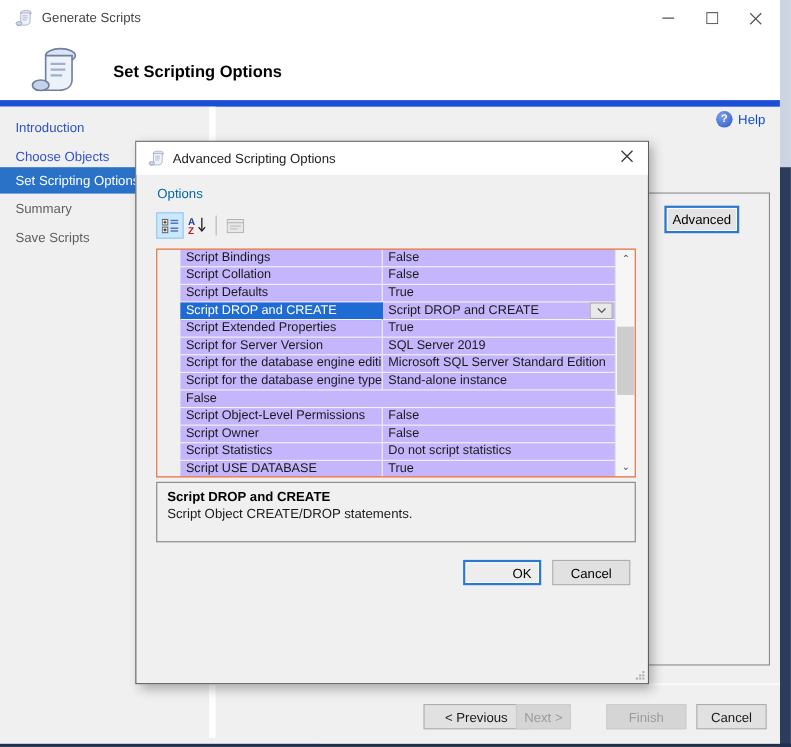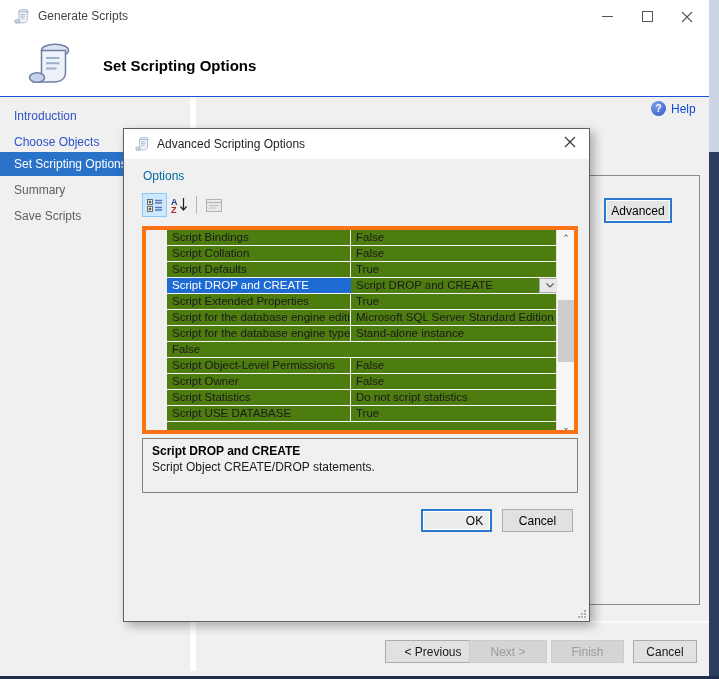--- a/index.html
+++ b/index.html
@@ -11,21 +11,21 @@
   .strip-top { position:absolute; left:709px; top:0; width:10px; height:152px; background:#ccd4e3; }
   .strip-bottom { position:absolute; left:709px; top:152px; width:10px; height:527px; background:#2b3c5c; }
   .app-hscroll { position:absolute; left:0; top:670px; width:709px; height:6px; background:#fff; }
   .hscroll-left { position:absolute; left:0; top:0; width:282px; height:6px; background:#b9c3d7; }
   .hscroll-thumb { position:absolute; left:43px; top:1px; width:25px; height:4px; background:#2ea0e8; }
   .hscroll-split { position:absolute; left:282px; top:0; width:9px; height:6px; background:#98a3b8; }
   .app-statusbar { position:absolute; left:0; top:676px; width:719px; height:3px; background:#1f2e4c; }
 
   
   .wizard { position:absolute; left:0; top:0; width:709px; height:676px; background:#f0f0f0; }
-  .wiz-header { position:absolute; left:0; top:0; width:709px; height:97px; background:#ffffff; border-bottom:1px solid #1d4ed8; }
+  .wiz-header { position:absolute; left:0; top:0; width:709px; height:97px; background:#ffffff; border-bottom:6px solid #1d4ed8; }
   .titlebar-icon { position:absolute; left:13px; top:8px; width:17px; height:17px; }
   .titlebar-text { position:absolute; left:38px; top:0; height:33px; line-height:33px; color:#444; }
   .win-controls { position:absolute; right:2px; top:0; height:33px; display:flex; }
   .win-btn { width:40px; height:33px; display:flex; align-items:center; justify-content:center; color:#555; font-size:13px; }
   .win-btn svg { display:block; }
   .big-icon { position:absolute; left:25px; top:36px; width:48px; height:56px; }
   .page-title { position:absolute; left:103px; top:57px; font-size:15px; font-weight:bold; color:#000; }
 
   
   .sidebar { position:absolute; left:0; top:97px; width:190px; height:574px; background:#f0f0f0; }
@@ -36,49 +36,49 @@
   .nav-item.active { background:#2a72c8; color:#ffffff; }
 
   
   .help { position:absolute; left:651px; top:101px; display:flex; align-items:center; gap:5px; }
   .help-icon { width:15px; height:15px; border-radius:50%; background:radial-gradient(circle at 35% 30%, #7d9fe8, #2d55c8); color:#fff;
                font-size:10px; font-weight:bold; text-align:center; line-height:15px; }
   .help-label { color:#0f4cd6; }
 
   
   .groupbox { position:absolute; left:210px; top:175px; width:490px; height:430px; border:1px solid #8b8b8b; }
-  .advanced-btn { position:absolute; left:604px; top:198px; width:68px; height:25px; background:#e4e4e4;
+  .advanced-btn { position:absolute; left:604px; top:187px; width:68px; height:25px; background:#e4e4e4;
                   border:2px solid #2b79cf; box-shadow:inset 0 0 0 1px #ffffff; font-family:inherit; font-size:12px; color:#000; }
 
   
   .footer-sep { position:absolute; left:196px; top:621px; width:513px; height:2px; background:#fafafa; }
   .wiz-btn { position:absolute; top:640px; height:23px; font-family:inherit; font-size:12px; }
   .wiz-btn.enabled { background:#e1e1e1; border:1px solid #adadad; color:#1a1a1a; }
   .wiz-btn.disabled { background:#d5d5d5; border:1px solid #cccccc; color:#9b9b9b; }
   .btn-previous { left:385px; width:96px; }
-  .btn-next { left:469px; width:78px; }
+  .btn-next { left:469px; width:50px; }
   .btn-finish { left:551px; width:73px; }
   .btn-wcancel { left:633px; width:64px; }
 
   
   .dialog { position:absolute; left:123px; top:128px; width:467px; height:494px; background:#f0f0f0;
             border:1px solid #5f5f5f; box-shadow:4px 4px 10px rgba(0,0,0,0.3); z-index:10; }
   .dlg-titlebar { position:absolute; left:0; top:0; width:100%; height:30px; background:#ffffff; }
   .dlg-icon { position:absolute; left:10px; top:7px; width:16px; height:16px; }
   .dlg-title { position:absolute; left:33px; top:0; height:30px; line-height:30px; color:#1e1e1e; }
   .dlg-close { position:absolute; right:8px; top:5px; width:22px; height:20px; text-align:center; line-height:20px; font-size:13px; color:#333; }
   .dlg-options-label { position:absolute; left:19px; top:40px; font-weight:normal; color:#0369a1; }
   .dlg-toolbar { position:absolute; left:18px; top:64px; height:24px; display:flex; align-items:center; }
   .tool-btn { width:25px; height:24px; display:flex; align-items:center; justify-content:center; }
   .tool-btn.selected { background:#cce8ff; border:1px solid #90c8f0; }
   .tool-sep { width:1px; height:18px; background:#b5b5b5; margin:0 4px; }
   .tool-btn.disabled { opacity:0.9; }
 
   
-  .grid { position:absolute; left:18px; top:97px; width:436px; height:208px; background:#4d7c0f; border:4px solid #f97316; overflow:hidden; }
+  .grid { position:absolute; left:18px; top:97px; width:436px; height:208px; background:#c4b5fd; border:1px solid #f97316; overflow:hidden; }
   .grid-gutter { position:absolute; left:0; top:0; width:21px; height:100%; background:#f0f0f0; }
   .grid-rows { position:absolute; left:0; top:0; width:417px; }
   .grow { position:relative; display:flex; height:16px; line-height:15px; font-size:11.5px; }
   .grow .cell-pad { width:21px; flex:none; }
   .grow .cell-name { width:184px; flex:none; padding-left:5px; border-right:1px solid #f0f0f0; border-bottom:1px solid #f4f4f4;
                      white-space:nowrap; overflow:hidden; }
   .grow .cell-value { flex:1; padding-left:5px; border-bottom:1px solid #f4f4f4; white-space:nowrap; overflow:hidden; }
   .grow.selected .cell-name { background:#1f6bd4; color:#ffffff; border-right-color:#1f6bd4; }
   .combo-btn { position:absolute; right:3px; top:0px; width:21px; height:15px; background:#e8e8e8; border:1px solid #a8a8a8;
                display:flex; align-items:center; justify-content:center; }
@@ -249,20 +249,25 @@
               </svg>
           </div>
         </div>
         <div class="grow">
             <div class="cell-pad"></div>
             <div class="cell-name">Script Extended Properties</div>
             <div class="cell-value">True</div>
           </div>
         <div class="grow">
             <div class="cell-pad"></div>
+            <div class="cell-name">Script for Server Version</div>
+            <div class="cell-value">SQL Server 2019</div>
+          </div>
+        <div class="grow">
+            <div class="cell-pad"></div>
             <div class="cell-name">Script for the database engine edition</div>
             <div class="cell-value">Microsoft SQL Server Standard Edition</div>
           </div>
         <div class="grow">
             <div class="cell-pad"></div>
             <div class="cell-name">Script for the database engine type</div>
             <div class="cell-value">Stand-alone instance</div>
           </div>
         <div class="grow">
             <div class="cell-pad"></div>

